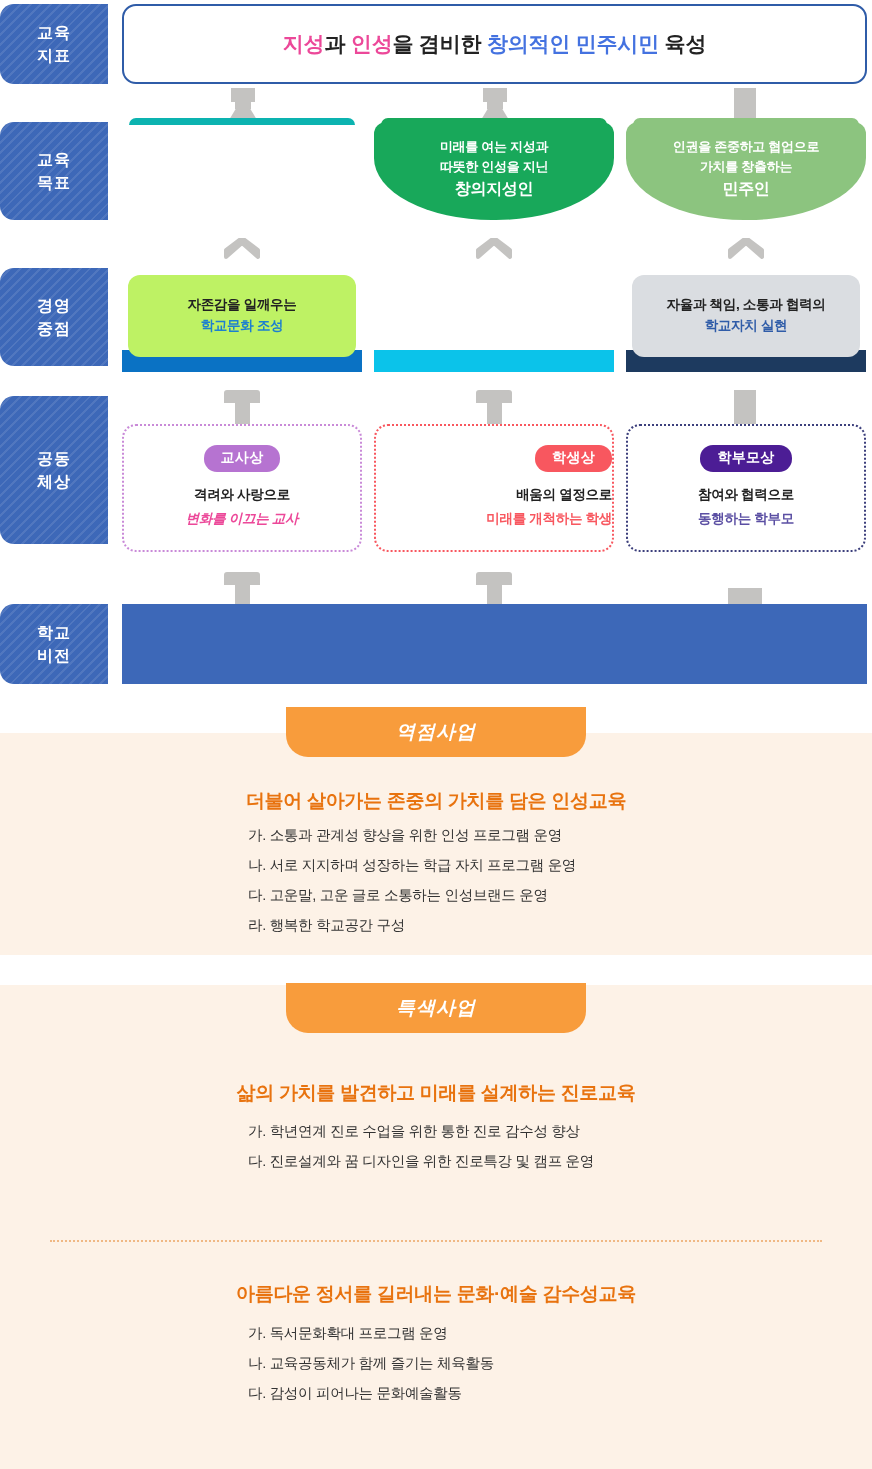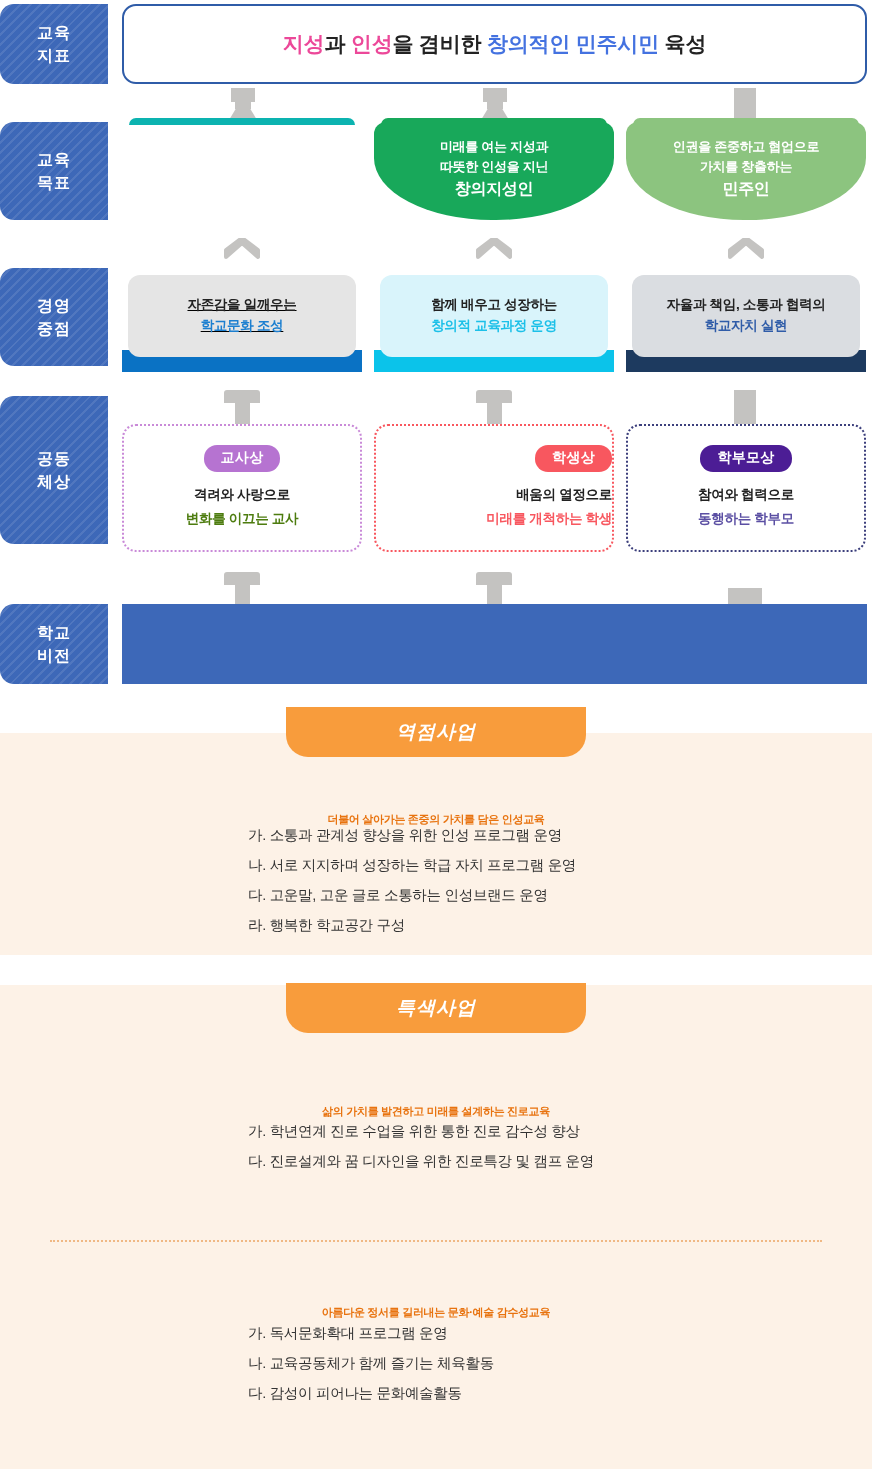--- a/index.html
+++ b/index.html
@@ -273,25 +273,24 @@
     justify-content: center;
     font-style: italic;
   }
   #tab-key      { left: 286px; top: 707px; }
   #tab-feature  { left: 286px; top: 983px; }
 
   .prog-heading {
     position: absolute;
     width: 872px;
     text-align: center;
-    font-size: 11px;
+    font-size: 19px;
     font-weight: bold;
     color: #e8730f;
     letter-spacing: -0.3px;
-    margin-top: 24px;
   }
   .prog-list {
     position: absolute;
     list-style: none;
     font-size: 14.5px;
     color: #333333;
     letter-spacing: -0.3px;
     line-height: 2.07;
   }
   .prog-list li { white-space: nowrap; }
@@ -383,31 +382,27 @@
       </svg>
   </div>
   <div class="conn conn-chev" style="left:726px; top:238px;">
     <svg width="40" height="22" viewBox="0 0 40 22">
         <path d="M4 19 L20 5 L36 19 L36 12 L20 0 L4 12 Z" fill="#c4c3c1" stroke="#c4c3c1" stroke-width="4" stroke-linejoin="round"></path>
       </svg>
   </div>
 
   <div class="focus-wrap" style="left:122px;">
     <div class="focus-bottom" style="background-color: rgb(10, 114, 196);"></div>
-    <div class="focus-card" style="background-color: #e5e5e5; text-decoration: underline;">
+    <div class="focus-card" style="background-color: #bef264;">
       <div class="focus-top-line">자존감을 일깨우는</div>
       <div class="focus-sub-line" style="color: rgb(28, 127, 208);">학교문화 조성</div>
     </div>
   </div>
   <div class="focus-wrap" style="left:374px;">
     <div class="focus-bottom" style="background-color: rgb(11, 195, 234);"></div>
-    <div class="focus-card" style="background-color: rgb(217, 244, 251);">
-      <div class="focus-top-line">함께 배우고 성장하는</div>
-      <div class="focus-sub-line" style="color: rgb(28, 192, 232);">창의적 교육과정 운영</div>
-    </div>
   </div>
   <div class="focus-wrap" style="left:626px;">
     <div class="focus-bottom" style="background-color: rgb(29, 58, 95);"></div>
     <div class="focus-card" style="background-color: rgb(218, 221, 225);">
       <div class="focus-top-line">자율과 책임, 소통과 협력의</div>
       <div class="focus-sub-line" style="color: rgb(47, 92, 168);">학교자치 실현</div>
     </div>
   </div>
 
   <div class="conn conn-tee" style="left:224px; top:390px;">
@@ -416,21 +411,21 @@
   </div>
   <div class="conn conn-tee" style="left:476px; top:390px;">
     <div class="tee-top"></div>
       <div class="tee-stem"></div>
   </div>
   <div class="conn conn-bar" style="left:734px; top:390px; height:34px;"></div>
 
   <div class="comm-card" style="left: 122px; border: 2px dotted rgb(201, 138, 216);">
     <div class="comm-badge" style="background-color: rgb(182, 115, 209);">교사상</div>
     <div class="comm-line1">격려와 사랑으로</div>
-    <div class="comm-line2" style="color: #4d7c0f;">변화를 이끄는 교사</div>
+    <div class="comm-line2" style="color: #ec4899; font-style: italic;">변화를 이끄는 교사</div>
   </div>
   <div class="comm-card" style="left: 374px; border: 2px dotted rgb(248, 87, 95); align-items: flex-end;">
     <div class="comm-badge" style="background-color: rgb(248, 87, 95);">학생상</div>
     <div class="comm-line1">배움의 열정으로</div>
     <div class="comm-line2" style="color: rgb(248, 87, 95);">미래를 개척하는 학생</div>
   </div>
   <div class="comm-card" style="left: 626px; border: 2px dotted rgb(60, 63, 124);">
     <div class="comm-badge" style="background-color: #4c1d95;">학부모상</div>
     <div class="comm-line1">참여와 협력으로</div>
     <div class="comm-line2" style="color: rgb(91, 79, 163);">동행하는 학부모</div>

